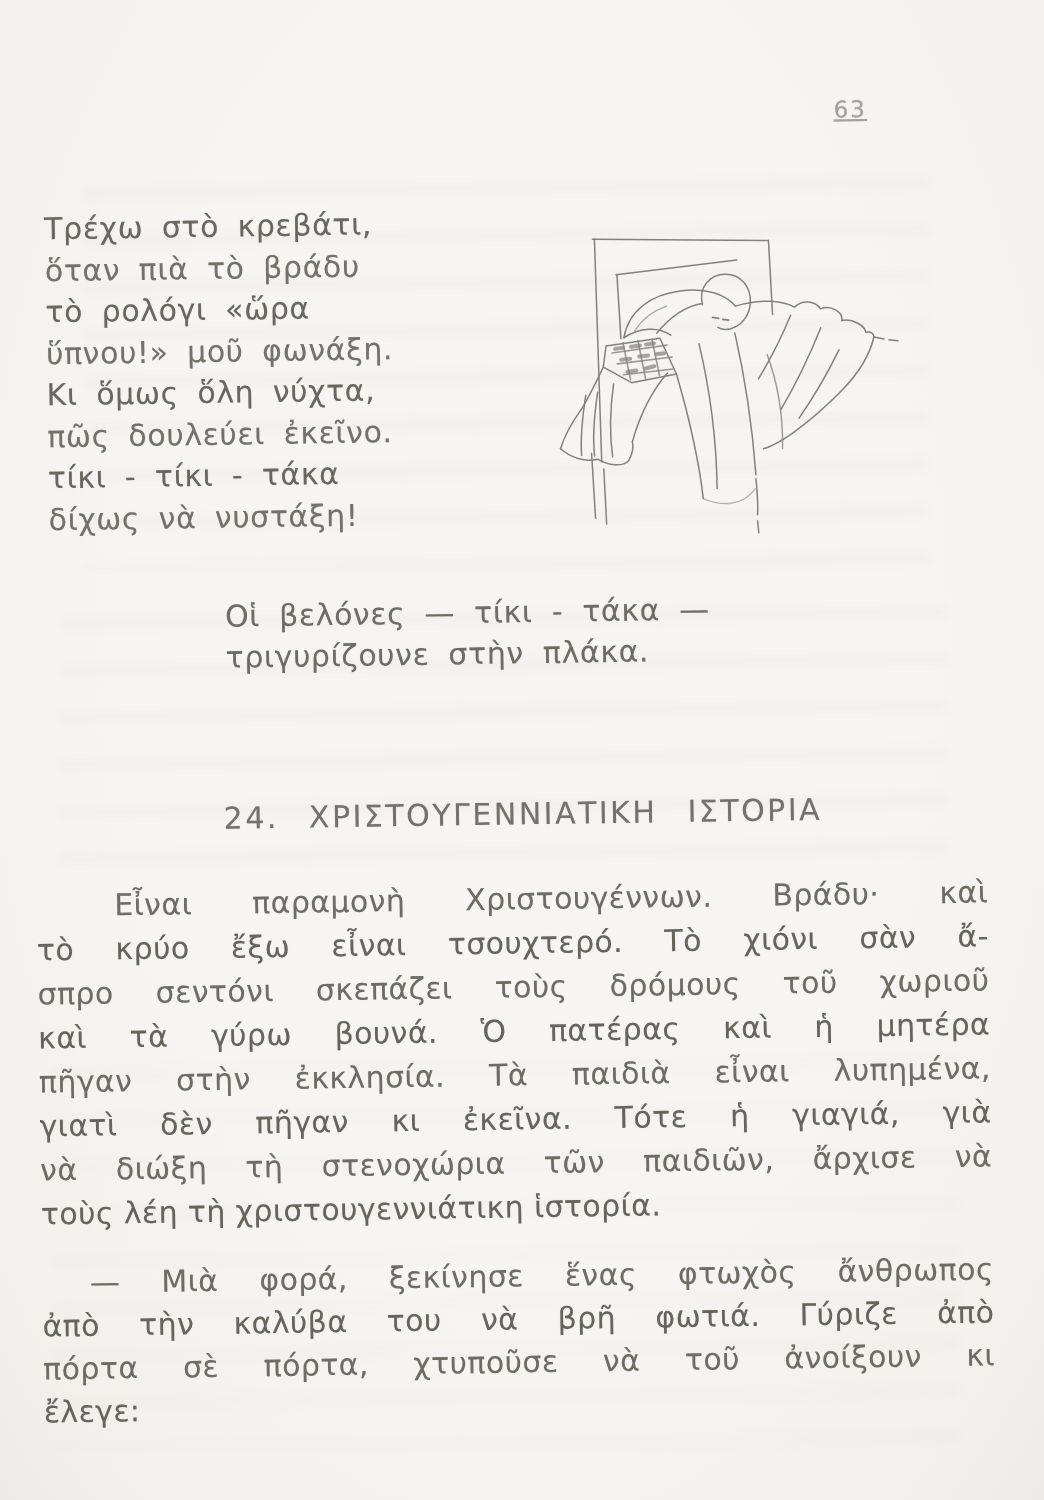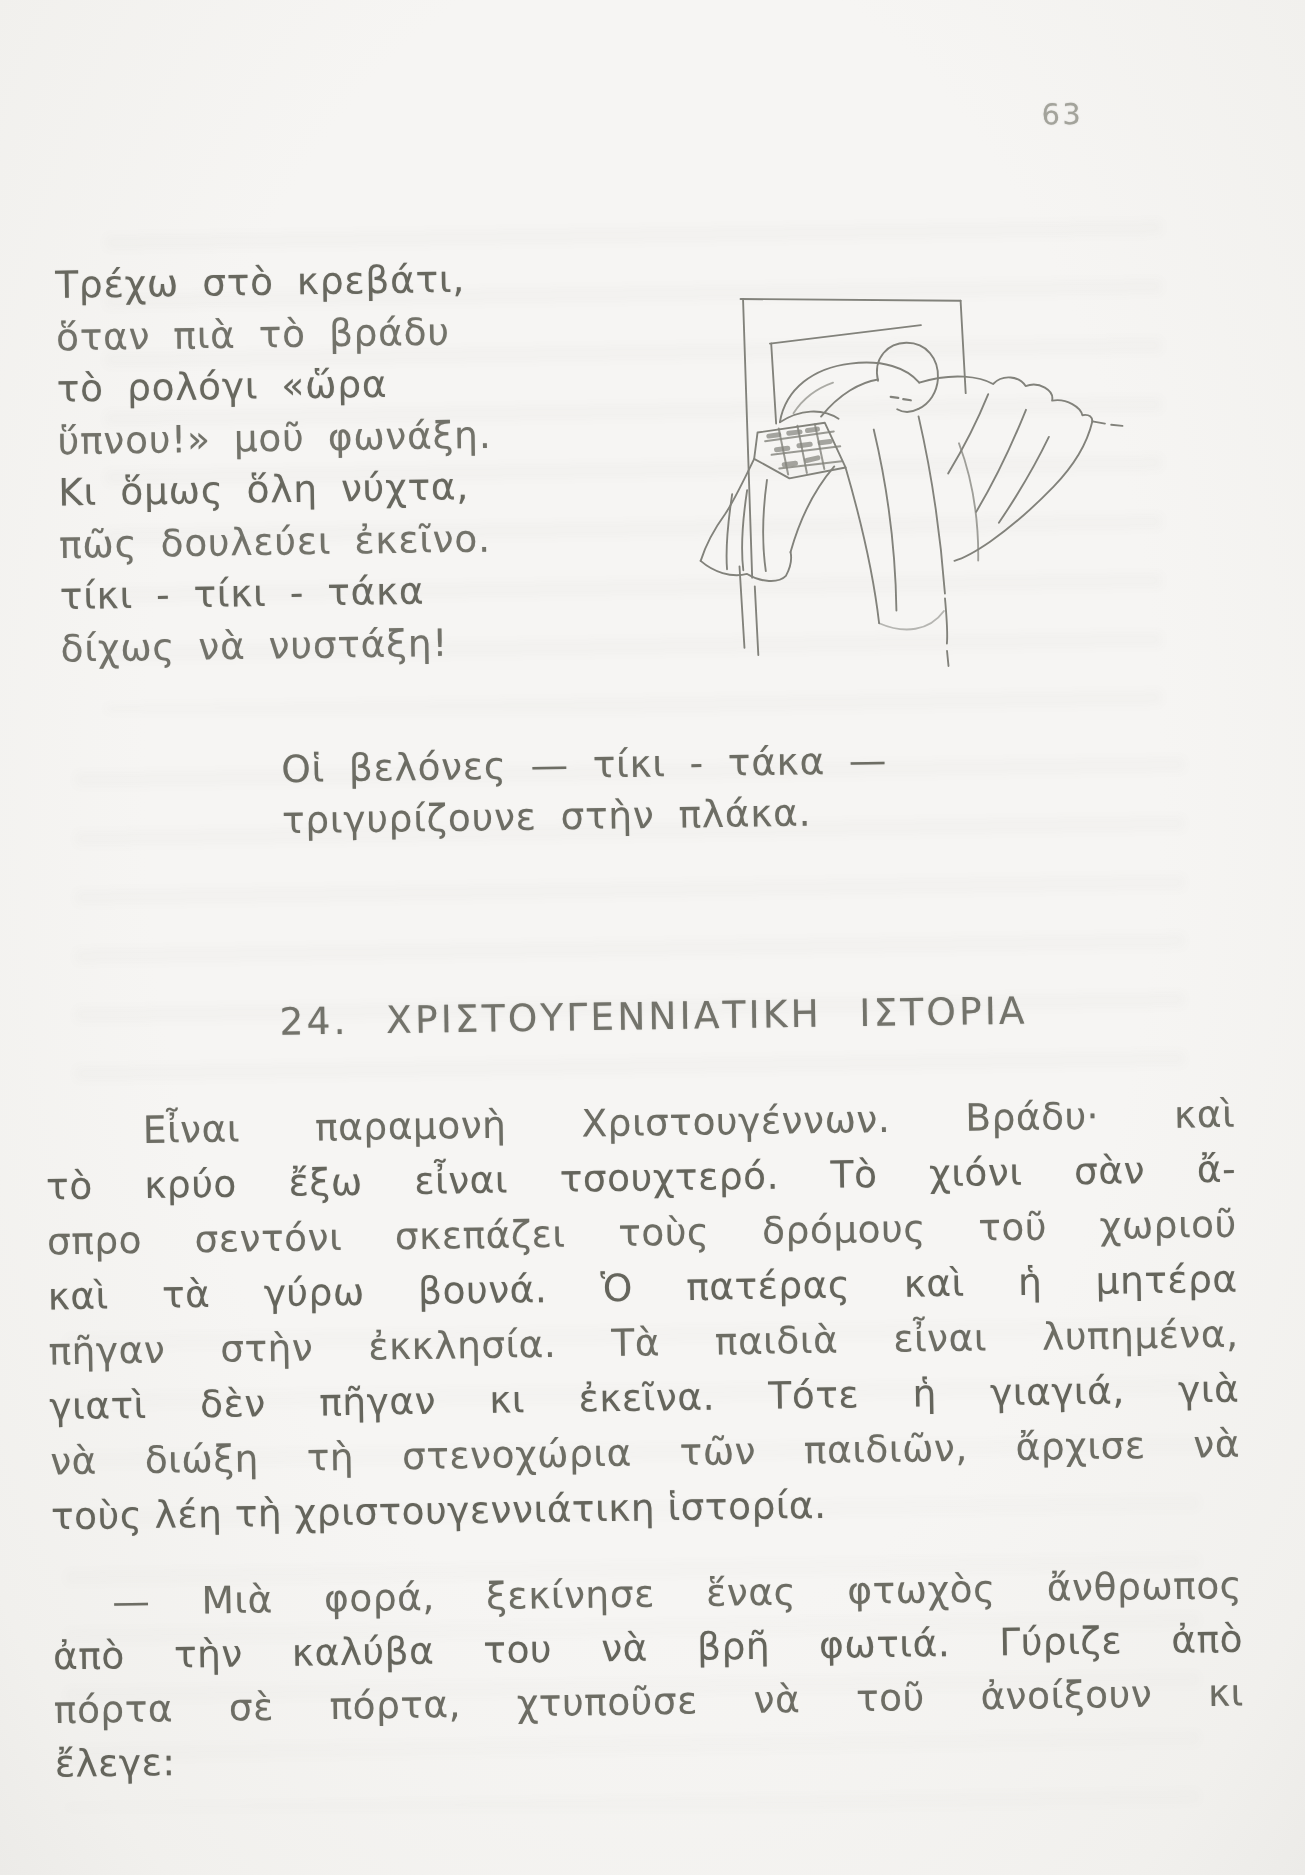--- a/index.html
+++ b/index.html
@@ -25,24 +25,25 @@
   .g1{left:84px;top:168px;width:846px;height:402px;}
   .g2{left:60px;top:598px;width:888px;height:282px;}
   .g3{left:52px;top:1048px;width:908px;height:400px;opacity:.04;}
 
   .tilt{
     position:absolute;inset:0;
     transform:rotate(-0.85deg);
     transform-origin:52% 50%;
   }
   .pagenum{
-    position:absolute;left:843px;top:84px;
+    position:absolute;left:843px;top:101px;
     font-size:23px;letter-spacing:2px;
     color:#a3a39b;
     text-shadow:0 0 1px rgba(150,150,143,.55);
+    text-decoration:underline;
   }
   .poem{
     position:absolute;left:52px;top:201px;
     font-size:30px;line-height:41.5px;
     color:#68685f;letter-spacing:.6px;word-spacing:.28em;
     text-shadow:0 0 .8px rgba(104,104,95,.35);
     white-space:nowrap;
   }
   .poem .pline:nth-child(even){opacity:.92;}
   .illus{position:absolute;left:545px;top:216px;width:420px;height:330px;}

